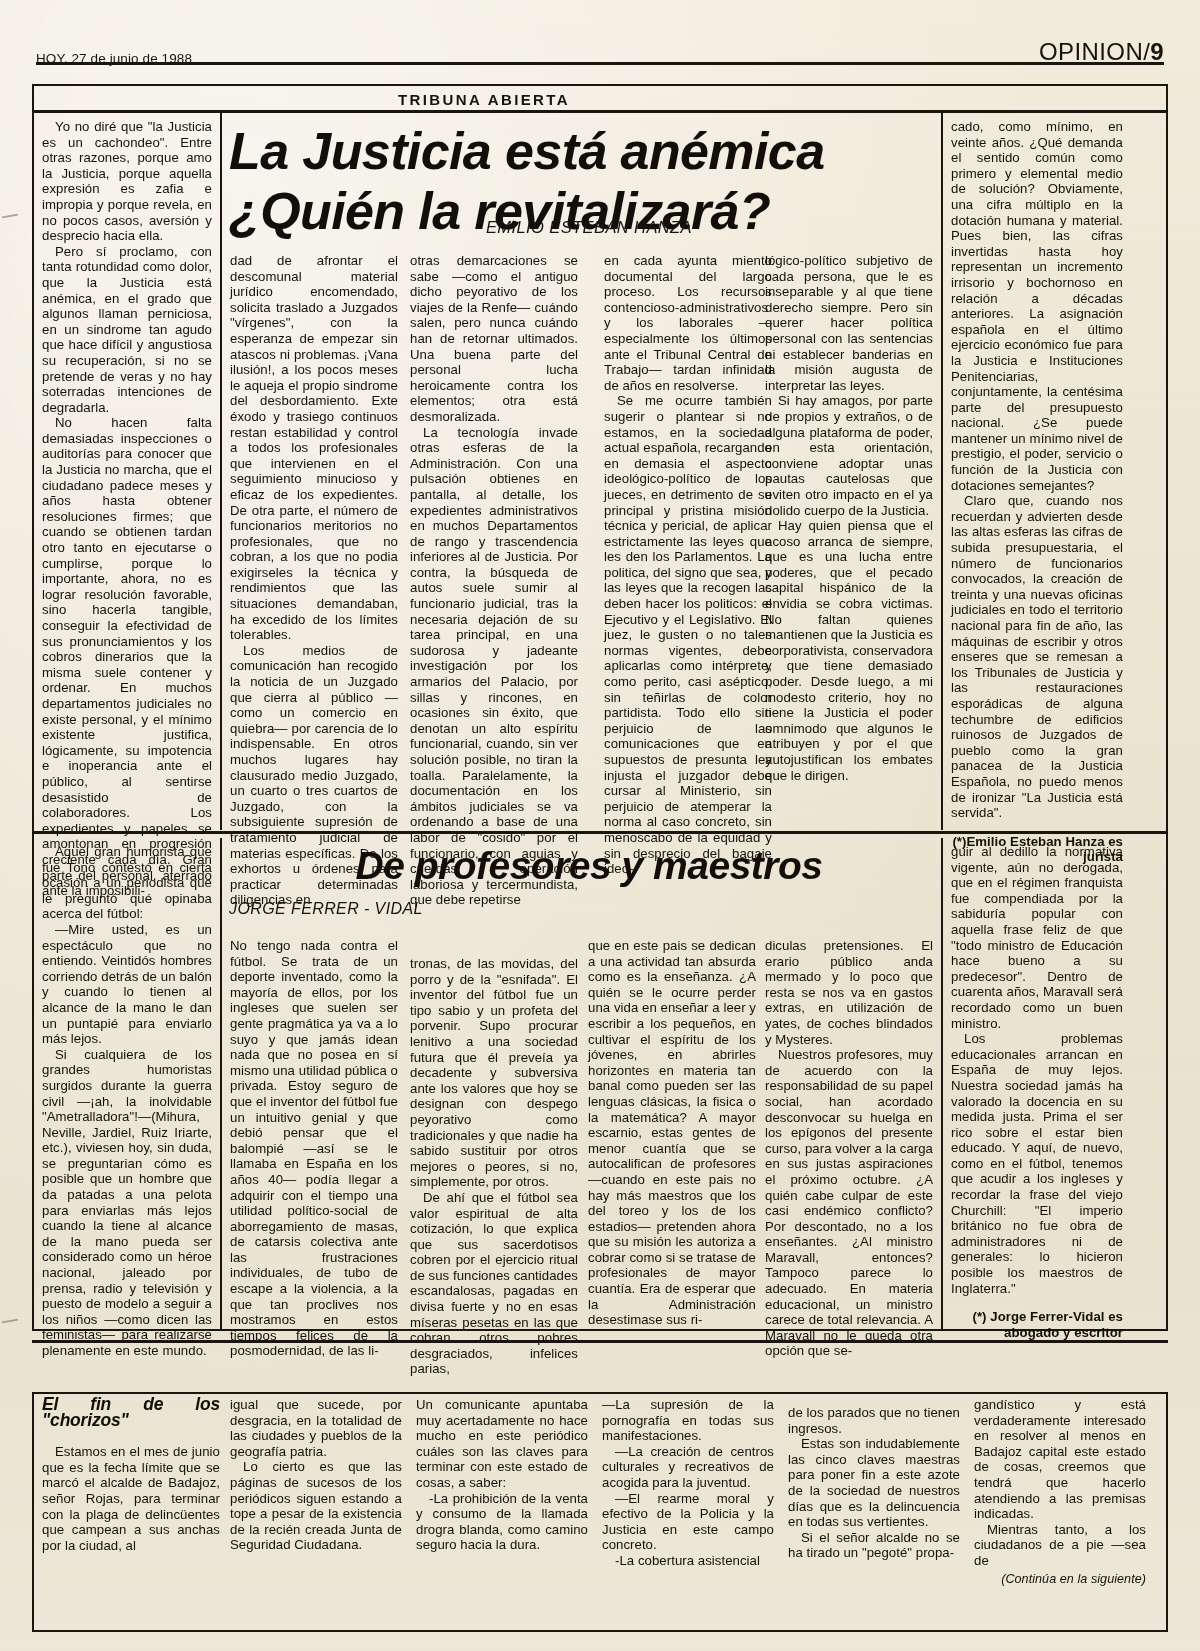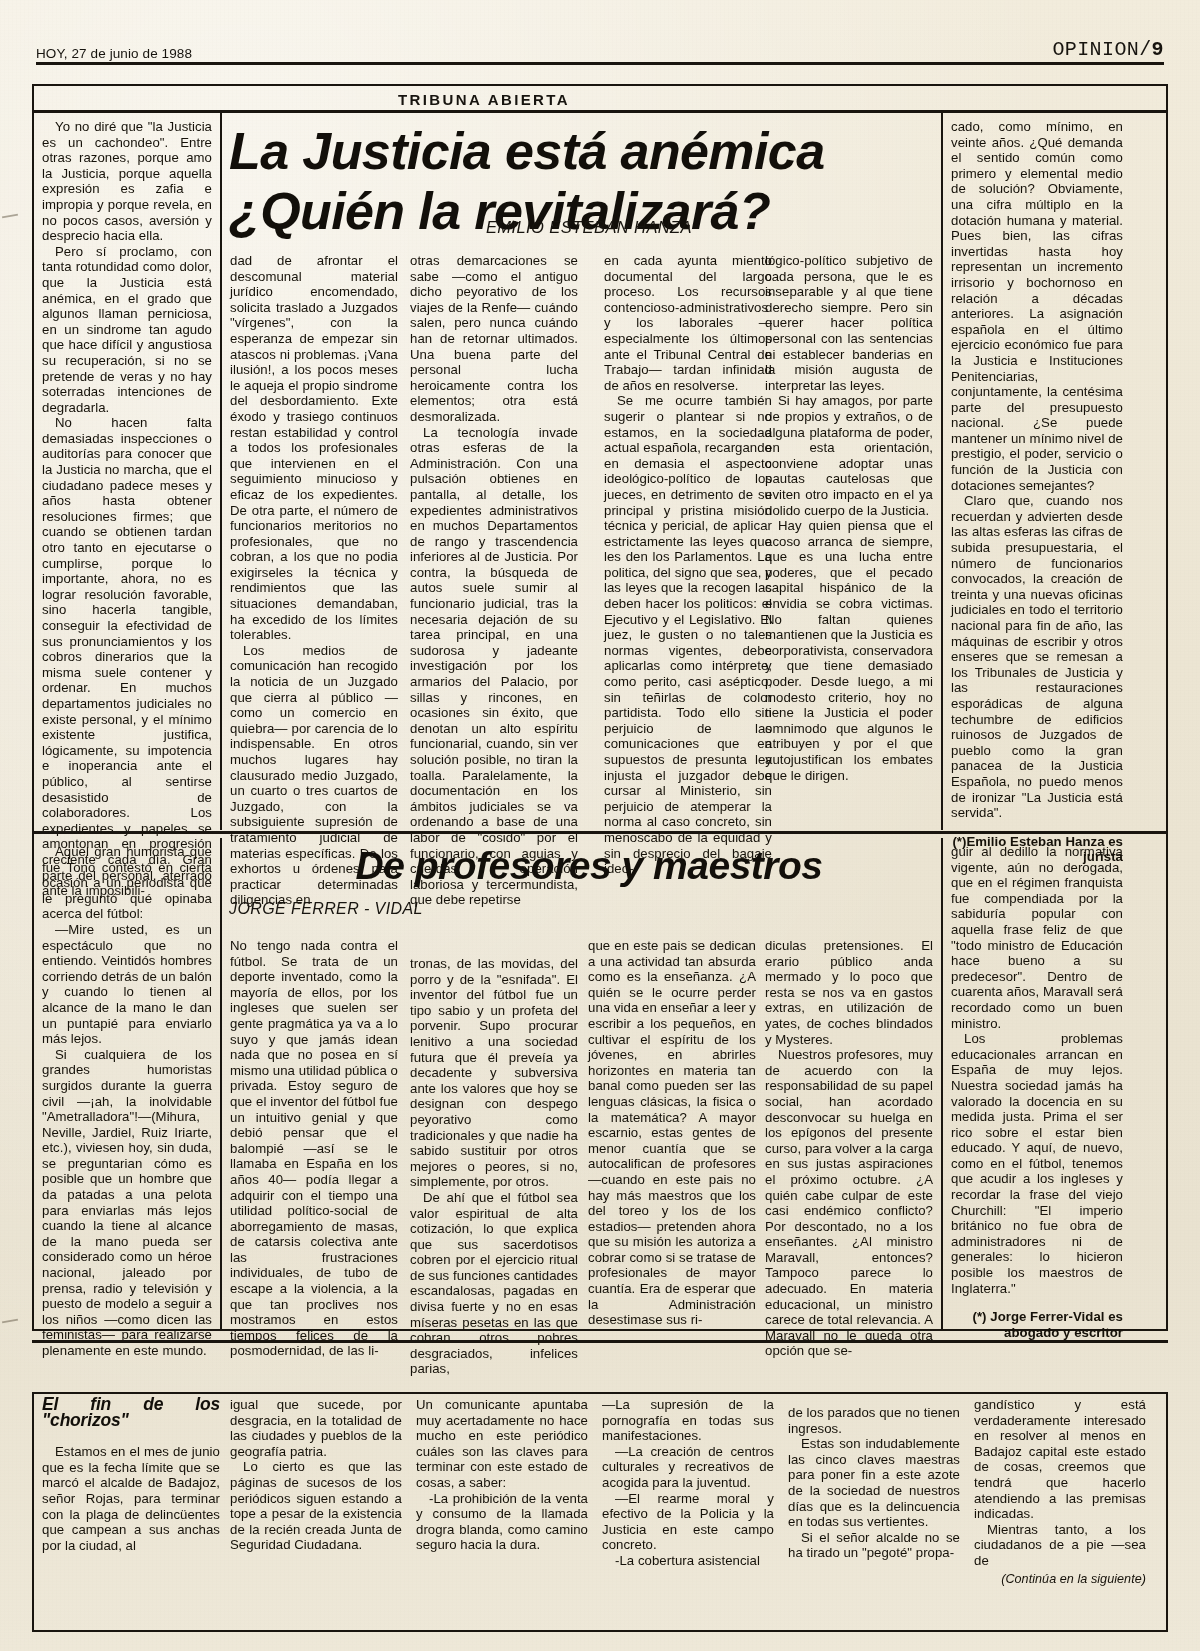--- a/index.html
+++ b/index.html
@@ -42,24 +42,23 @@
     display: flex;
     align-items: flex-end;
     justify-content: space-between;
   }
   .masthead-left {
     font-size: 13.5px;
     letter-spacing: .1px;
     color: #17140f;
   }
   .masthead-right {
-    font-size: 20px;
+    font-size: 24px;
     letter-spacing: .4px;
     color: #17140f;
-    font-family: Liberation Mono, monospace;
   }
   .masthead-right .pagenum {
     font-weight: bold;
   }
   .rule-top {
     position: absolute;
     left: 36px; top: 62px;
     width: 1128px;
     height: 3px;
     background: #19150f;

